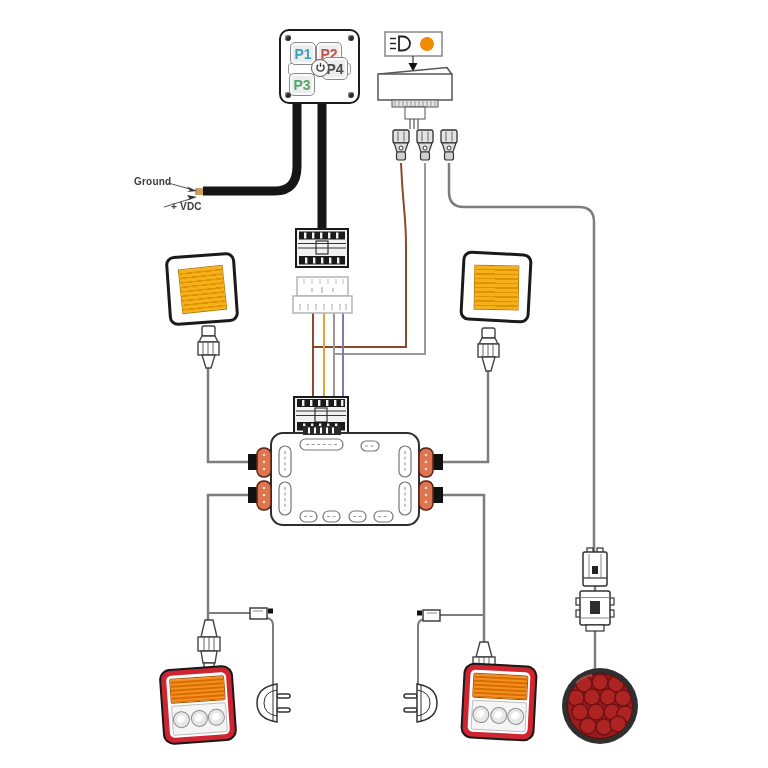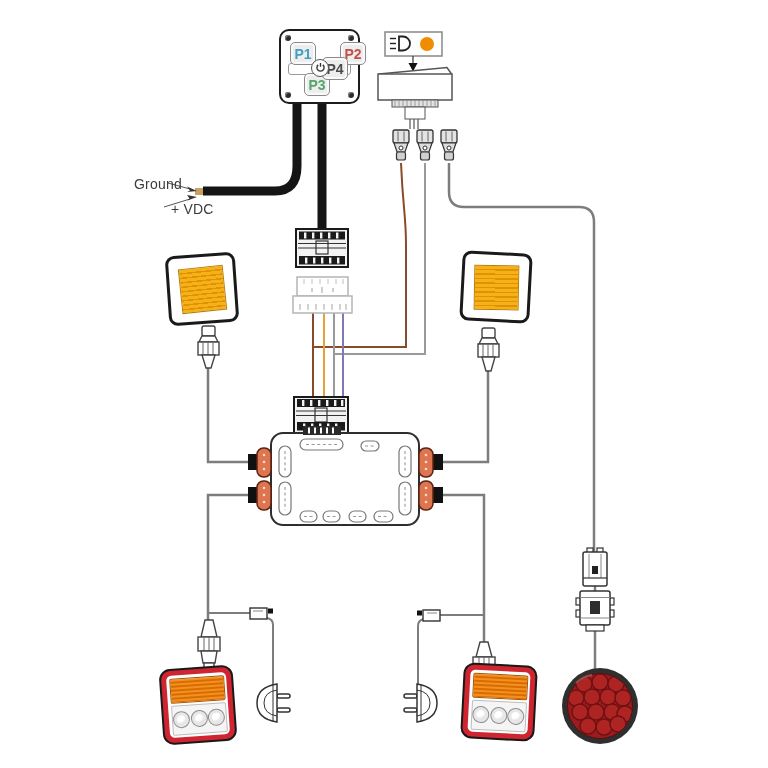--- a/index.html
+++ b/index.html
@@ -11,30 +11,30 @@
   .switch-panel{position:absolute;left:279px;top:29px;width:77px;height:71px;background:#fff;
     border:2.5px solid #1c1c1c;border-radius:10px;z-index:4;}
   .screw{position:absolute;width:6px;height:6px;border-radius:50%;background:#2b2b2b;
     box-shadow:inset 1px 1px 1px #888;}
   .screw.tl{left:4px;top:4px}.screw.tr{right:4px;top:4px}
   .screw.bl{left:4px;bottom:4px}.screw.br{right:4px;bottom:4px}
   .pbtn{position:absolute;width:24px;height:21px;background:#ededed;border:1.5px solid #8a8a8a;
     border-radius:5px;display:flex;align-items:center;justify-content:center;
     font-weight:bold;font-size:14px;box-shadow:inset 0 0 0 2px #fafafa;}
   .pbtn.p1{left:9px;top:11px;color:#3f9fc6}
-  .pbtn.p2{left:59px;top:11px;color:#c1504b}
-  .pbtn.p3{left:23px;top:42px;color:#53a56a}
+  .pbtn.p2{left:35px;top:11px;color:#c1504b}
+  .pbtn.p3{left:8px;top:42px;color:#53a56a}
   .pbtn.p4{left:41px;top:26px;color:#4a4a4a}
   .mid-bar{position:absolute;left:7px;top:32px;width:61px;height:10px;border:1.2px solid #9a9a9a;
     border-radius:3px;background:#fff;}
   .power-btn{position:absolute;left:30px;top:27.5px;width:16px;height:16px;border:1.5px solid #555;
     border-radius:50%;background:#fdfdfd;display:flex;align-items:center;justify-content:center;}
 
   
-  .tag{position:absolute;font-size:14px;color:#3c3c3c;letter-spacing:.2px;}
+  .tag{position:absolute;font-size:10px;color:#3c3c3c;letter-spacing:.2px;font-weight:bold;}
   #lbl-ground{left:134px;top:176px;}
   #lbl-vdc{left:132px;top:201px;margin-left:39px;}
 
   
   .worklight{position:absolute;width:64px;height:64px;background:#fff;border:3px solid #1a1a1a;
     border-radius:9px;display:flex;align-items:center;justify-content:center;z-index:3;}
   .worklight .lens{width:43px;height:43px;border:1.5px solid #bb7d00;
     background:repeating-linear-gradient(180deg,#f6b019 0 3px,#df9300 3px 4.5px);transform:rotate(-2deg);}
   #wl-left{left:167px;top:254px;transform:rotate(-4deg);}
   #wl-right{left:461px;top:252px;transform:rotate(3deg);}

